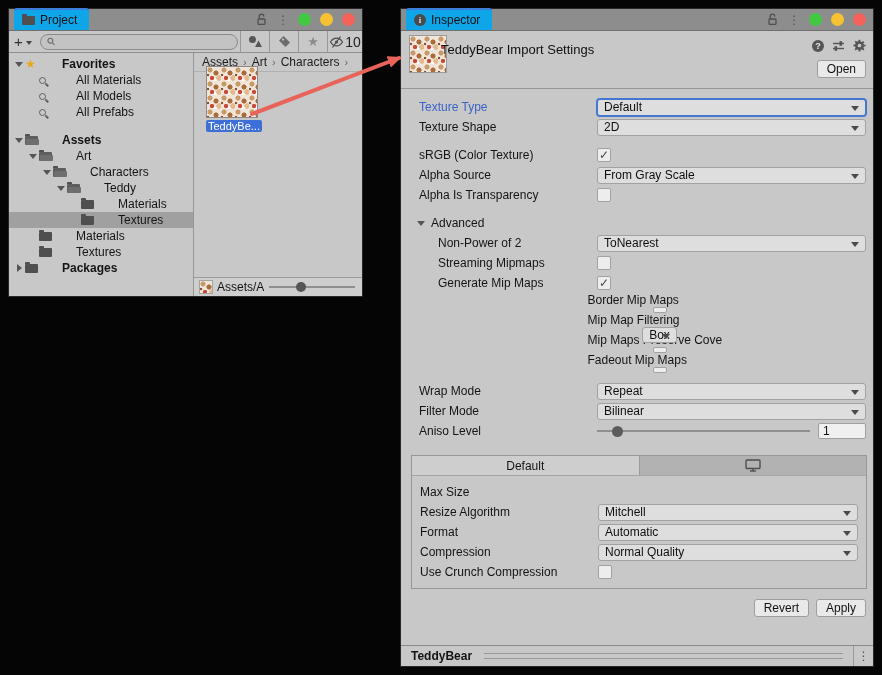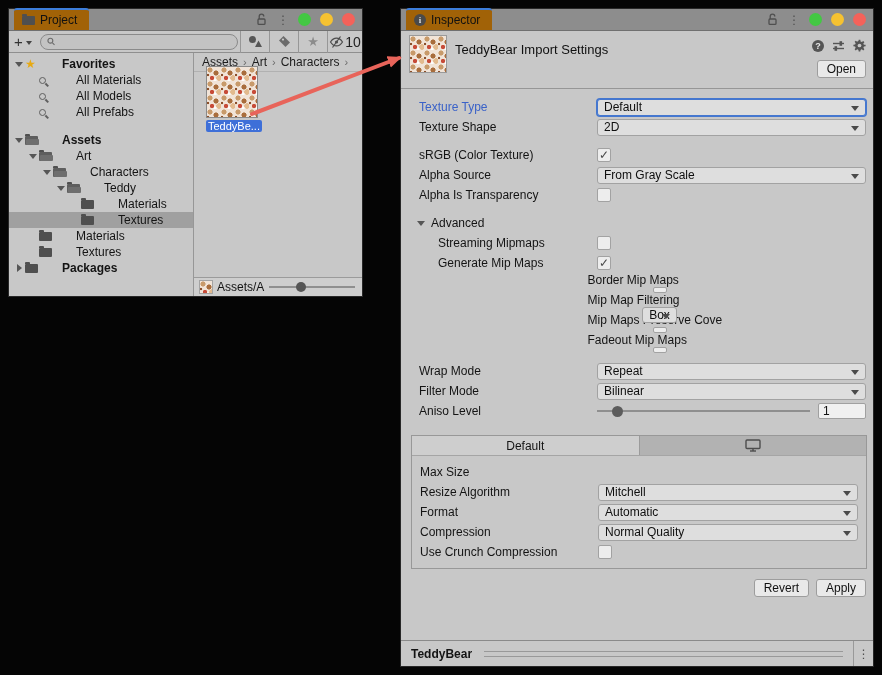--- a/index.html
+++ b/index.html
@@ -3,21 +3,21 @@
 <meta charset="utf-8">
 <style>
   * { margin:0; padding:0; box-sizing:border-box; }
   body { background:#000; }
   .canvas { position:relative; width:882px; height:675px; background:#050505;
             font-family:"Liberation Sans", sans-serif; font-size:12px; color:#141414; overflow:hidden; }
   .win { position:absolute; background:#c8c8c8; border:1px solid #282828; }
 
   
   .tabbar { height:22px; background:#8d8d8d; border-bottom:1px solid #707070; position:relative; display:flex; align-items:flex-end; }
-  .tab { height:22px; background:#a16207; border-top:2px solid #3d7edb; border-radius:3px 3px 0 0;
+  .tab { height:22px; background:#0ea5e9; border-top:2px solid #3d7edb; border-radius:3px 3px 0 0;
          display:flex; align-items:center; gap:5px; padding:0 12px 0 8px; margin-left:5px; font-size:12px; color:#111; }
   .winctrls { position:absolute; right:7px; top:4px; display:flex; align-items:center; gap:9px; }
   .kebab { color:#4f4f4f; font-size:12px; line-height:12px; }
   .circle { width:13px; height:13px; border-radius:50%; }
 
   
   .folder-ico { position:relative; width:13px; height:9px; background:#4f4f4f; border-radius:1px; display:inline-block; }
   .folder-ico::before { content:""; position:absolute; left:0; top:-2px; width:5px; height:2px; background:#4f4f4f; border-radius:1px 1px 0 0; }
   .folder-ico.open { background:#5e5e5e; }
   .folder-ico.open::after { content:""; position:absolute; left:1px; top:3px; right:-1px; bottom:0; background:#6e6e6e; border-radius:1px; }
@@ -75,21 +75,21 @@
   .pstatus { position:absolute; left:0; right:0; bottom:0; height:19px; background:#cecece; border-top:1px solid #9b9b9b;
              display:flex; align-items:center; padding:0 5px; gap:4px; }
   .pstatus .mini { width:14px; height:14px; border:1px solid #a3a3a3; flex:none; }
   .pstatus .path { white-space:nowrap; overflow:hidden; flex:1; font-size:12px; }
   .zoomslider { width:86px; height:2px; background:#8f8f8f; position:relative; flex:none; margin-right:2px; }
   .zoomslider .knob { position:absolute; left:31%; top:-4px; width:10px; height:10px; border-radius:50%; background:#555; }
 
   
   .ihead { height:58px; border-bottom:1px solid #969696; position:relative; }
   .ihead .thumb { position:absolute; left:8px; top:4px; width:38px; height:38px; border:1px solid #9a9a9a; }
-  .ihead .ititle { position:absolute; left:54px; top:11px; font-size:13px; color:#101010; }
+  .ihead .ititle { position:absolute; left:40px; top:11px; font-size:13px; color:#101010; }
   .hicons { position:absolute; right:7px; top:8px; display:flex; align-items:center; gap:8px; }
   .btn { display:inline-block; background:#e9e9e9; border:1px solid #9d9d9d; border-radius:3px; padding:1px 9px; font-size:12px; color:#111; }
   .openbtn { position:absolute; right:7px; top:29px; }
 
   .ibody { padding-top:8px; }
   .irow { display:flex; align-items:center; height:20px; padding-left:18px; padding-right:7px; }
   .ilabel { width:178px; flex:none; white-space:nowrap; overflow:hidden; }
   .irow.ind1 { padding-left:37px; } .irow.ind1 .ilabel { width:159px; }
   .irow.ind2 { padding-left:52px;flex-direction:column; } .irow.ind2 .ilabel { width:144px; }
   .blue-label { color:#3a62c8; }
@@ -111,21 +111,21 @@
 
   .platbox { margin:14px 6px 0 10px; border:1px solid #989898; }
   .plattabs { display:flex; height:20px; background:#b2b2b2; border-bottom:1px solid #a5a5a5; }
   .plattab-def { flex:1; background:#cecece; border-right:1px solid #9b9b9b; display:flex; align-items:center; justify-content:center; }
   .plattab-ico { flex:1; display:flex; align-items:center; justify-content:center; }
   .platbody { padding:6px 0 6px 0; }
   .platbody .irow { padding-left:8px; padding-right:8px; } .platbody .ilabel { width:178px; }
 
   .applyrow { margin-top:10px; padding-right:7px; display:flex; justify-content:flex-end; gap:7px; }
 
-  .ifooter { position:absolute; left:0; right:0; bottom:0; height:26px; background:#c8c8c8; border-top:1px solid #8a8a8a;
+  .ifooter { position:absolute; left:0; right:0; bottom:0; height:21px; background:#c8c8c8; border-top:1px solid #8a8a8a;
              display:flex; align-items:center; padding-left:10px; }
   .ifooter .ftitle { font-weight:bold; }
   .draglines { flex:1; margin:0 10px 0 12px; height:6px; border-top:1px solid #999; border-bottom:1px solid #999; }
   .fsep { width:1px; align-self:stretch; background:#999; }
   .fkebab { width:19px; text-align:center; }
 
   .arrow-overlay { position:absolute; left:0; top:0; pointer-events:none; z-index:50; }
 </style>
 </head>
 <body>
@@ -385,20 +385,26 @@
       <div class="irow">
         <span class="ilabel">Alpha Is Transparency</span>
         <span class="checkbox"></span>
       </div>
       <div class="gap8"></div>
       <div class="foldout">
         <span class="tri-down"></span>
         <span>Advanced</span>
       </div>
       <div class="irow ind1">
+        <span class="ilabel">Non-Power of 2</span>
+        <div class="dd">
+            <span>ToNearest</span>
+          </div>
+      </div>
+      <div class="irow ind1">
         <span class="ilabel">Streaming Mipmaps</span>
         <span class="checkbox"></span>
       </div>
       <div class="irow ind1">
         <span class="ilabel">Generate Mip Maps</span>
         <span class="checkbox">
             <span>✓</span>
           </span>
       </div>
       <div class="irow ind2">

